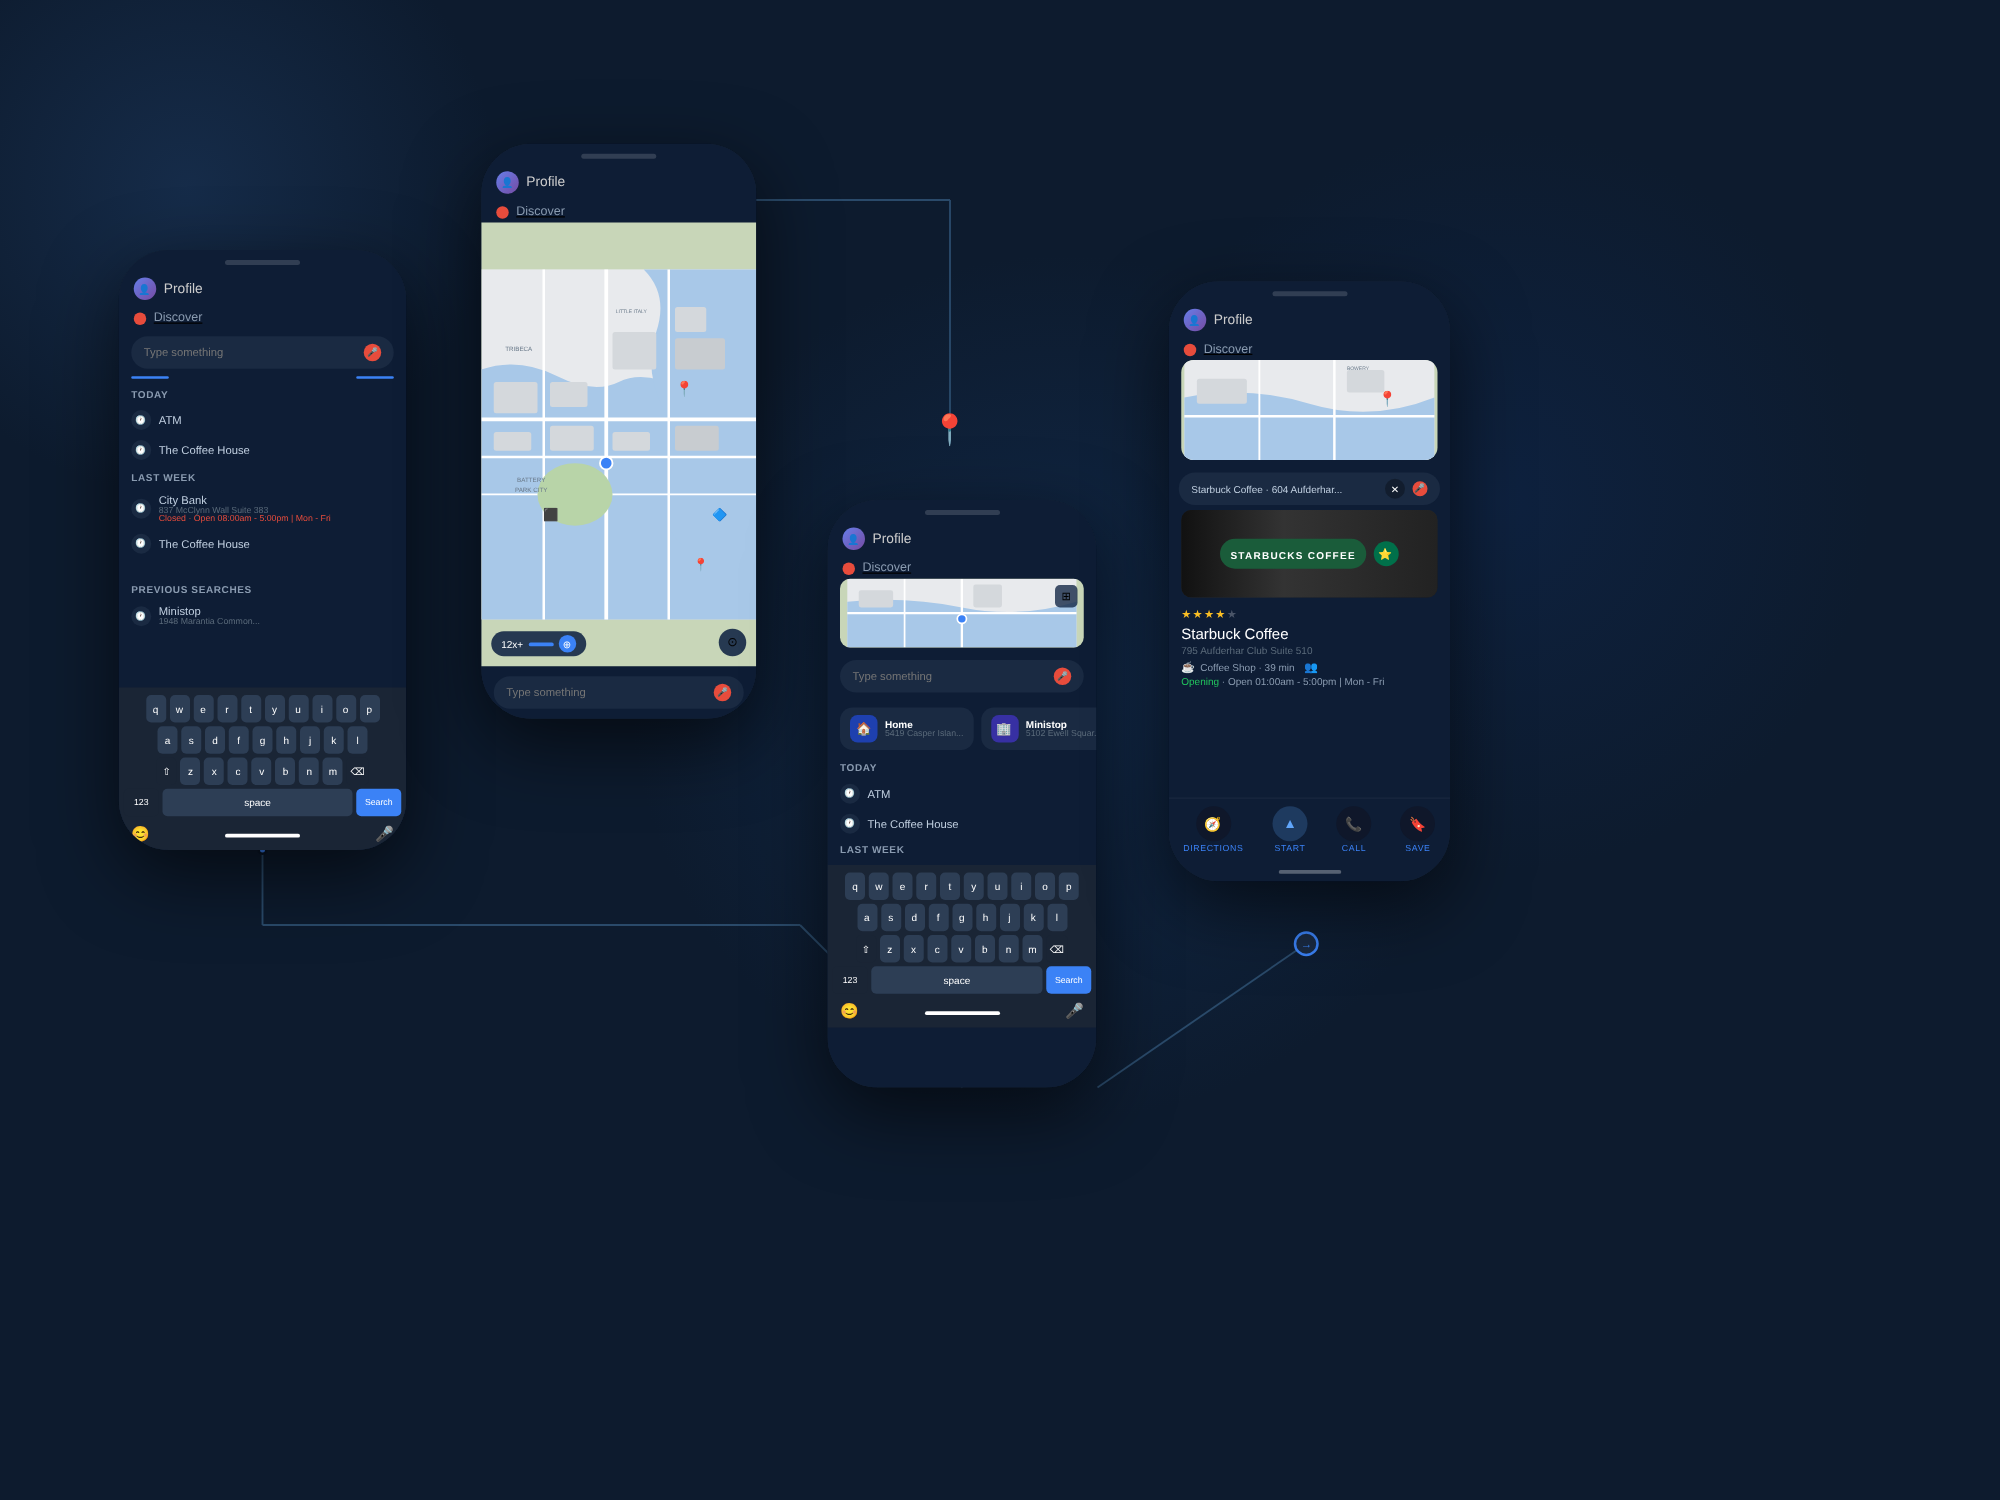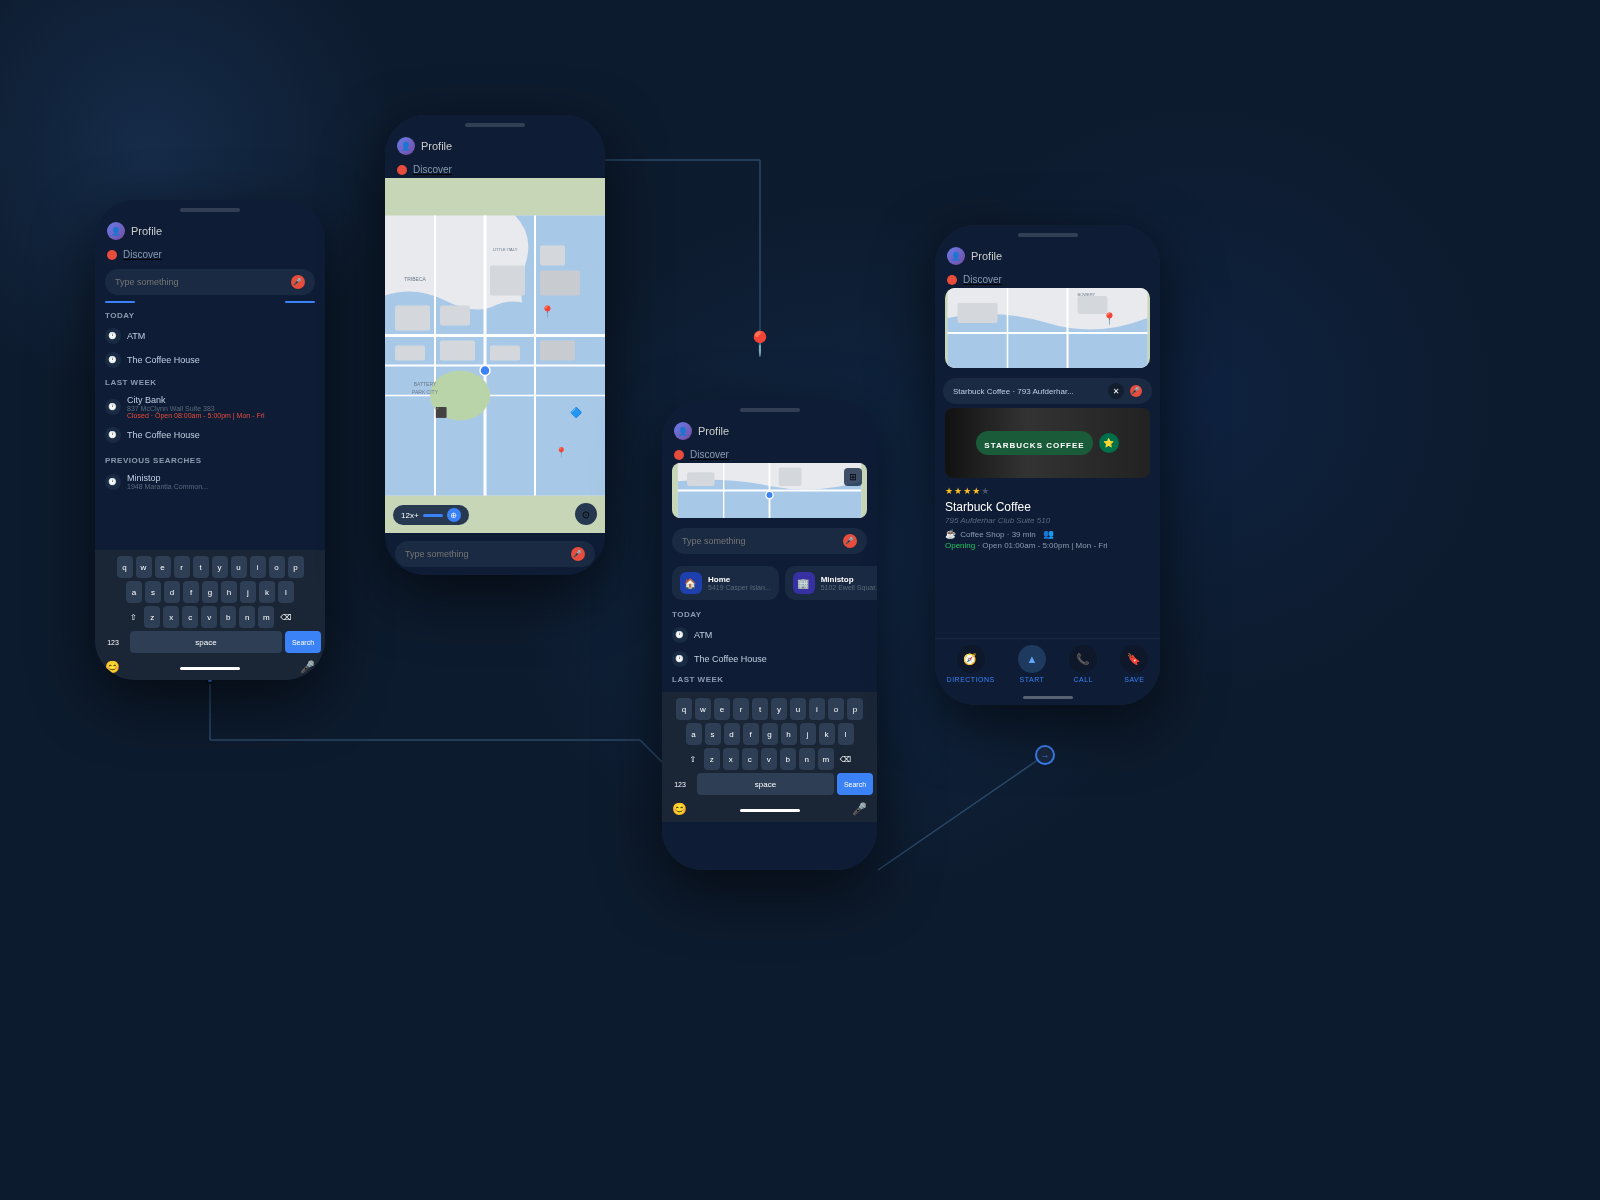--- a/index.html
+++ b/index.html
@@ -411,21 +411,20 @@
     .place-name {
       font-size: 12px;
       font-weight: 400;
       color: white;
       margin-bottom: 2px;
     }
     .place-address {
       font-size: 8px;
       color: #5a6a7a;
       margin-bottom: 4px;
-      font-style: italic;
     }
     .place-category {
       display: flex;
       align-items: center;
       gap: 4px;
       font-size: 8px;
       color: #8a9bb0;
       margin-bottom: 2px;
     }
     .place-hours {
@@ -571,21 +570,21 @@
           <div class="history-text">City Bank</div>
           <div class="history-subtext">837 McClynn Wall Suite 383</div>
           <div class="history-subtext" style="color:#e74c3c;">Closed · Open 08:00am - 5:00pm | Mon - Fri</div>
         </div>
       </div>
       <div class="history-item">
         <div class="history-icon">🕐</div>
         <div class="history-text">The Coffee House</div>
       </div>
 
-      <div class="history-label" style="margin-top:9px;">Previous Searches</div>
+      <div class="history-label" style="margin-top:20px;">Previous Searches</div>
       <div class="history-item">
         <div class="history-icon">🕐</div>
         <div>
           <div class="history-text">Ministop</div>
           <div class="history-subtext">1948 Marantia Common...</div>
         </div>
       </div>
     </div>
 
     <div class="keyboard">
@@ -836,21 +835,21 @@
         <line x1="60" y1="0" x2="60" y2="80" stroke="white" stroke-width="1.5"></line>
         <line x1="120" y1="0" x2="120" y2="80" stroke="white" stroke-width="2"></line>
         <rect x="10" y="15" width="40" height="20" fill="#d4d8dc" rx="2"></rect>
         <rect x="130" y="8" width="30" height="18" fill="#d4d8dc" rx="2"></rect>
         <text x="155" y="35" fill="#e74c3c" font-size="12" font-family="sans-serif">📍</text>
         <text x="130" y="8" fill="#6a7a8a" font-size="4" font-family="sans-serif">BOWERY</text>
       </svg>
     </div>
 
     <div style="margin:2px 8px 4px;background:#1a2a42;border-radius:20px;padding:5px 10px;display:flex;align-items:center;gap:6px;">
-      <span style="font-size:8px;color:#c0cfe0;flex:1;white-space:nowrap;overflow:hidden;text-overflow:ellipsis;">Starbuck Coffee · 793 Aufderhar...</span>
+      <span style="font-size:8px;color:#c0cfe0;flex:1;white-space:nowrap;overflow:hidden;text-overflow:ellipsis;">Starbuck Coffee · 604 Aufderhar...</span>
       <div style="width:16px;height:16px;background:rgba(0,0,0,0.3);border-radius:50%;display:flex;align-items:center;justify-content:center;font-size:8px;color:white;flex-shrink:0;cursor:pointer;">✕</div>
       <div class="mic-icon" style="width:12px;height:12px;">🎤</div>
     </div>
 
     <div class="detail-content">
 
       <div class="starbucks-img">
         <div style="position:absolute;left:0;right:0;top:0;bottom:0;background:linear-gradient(to right, #111 0%, #333 40%, #222 100%);"></div>
         <div style="position:relative;display:flex;align-items:center;justify-content:center;gap:6px;">
           <div style="background:#1a5c3a;padding:3px 8px;border-radius:12px;">

